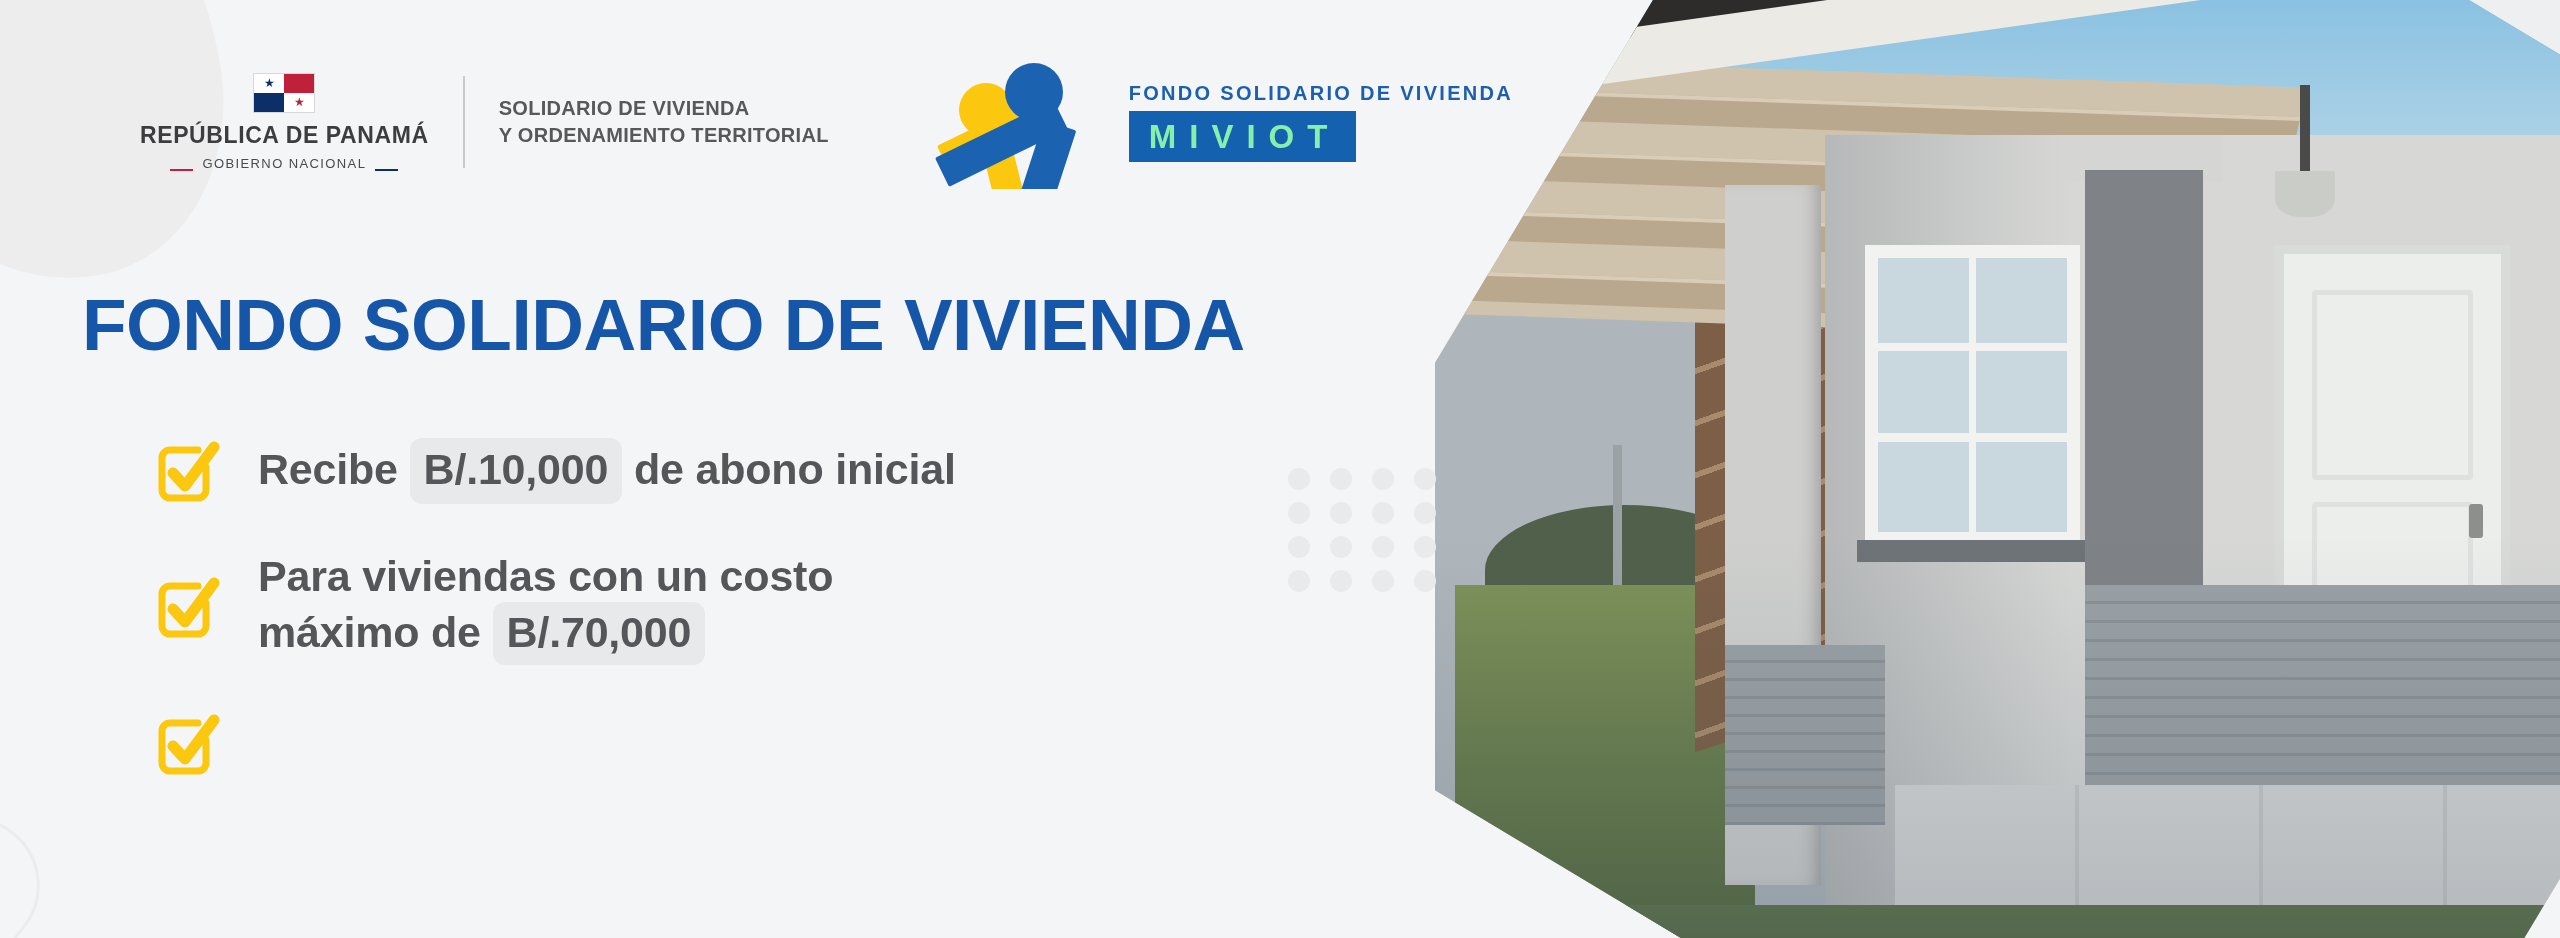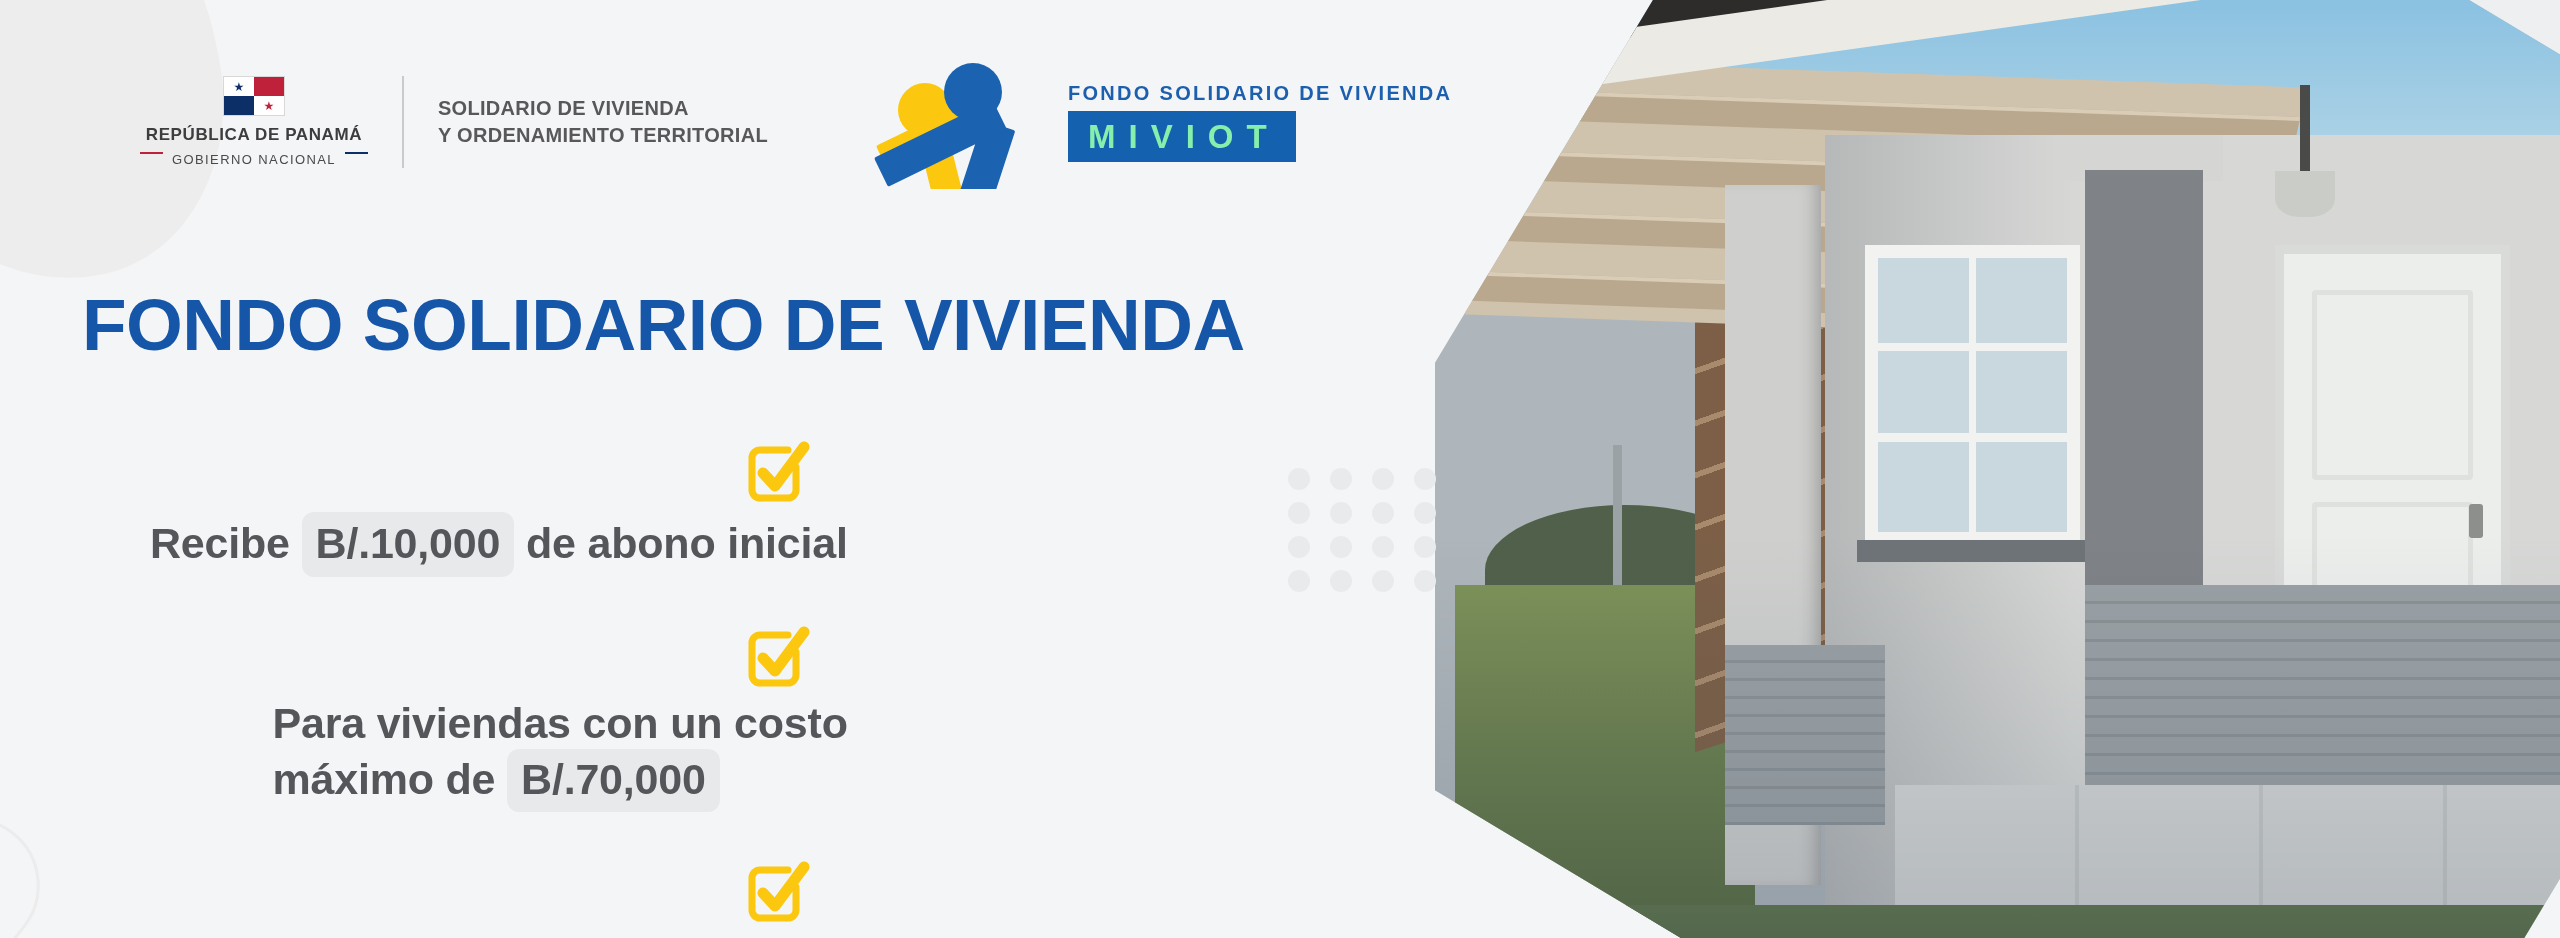--- a/index.html
+++ b/index.html
@@ -83,25 +83,25 @@
   .fq.red{background:#c0213a;}
   .fq.blue{background:#0c2f67;}
   .star{
     position:absolute;left:50%;top:50%;
     transform:translate(-50%,-50%);
     font-size:12px;line-height:1;
   }
   .star.blue{color:#0c2f67;}
   .star.red{color:#c0213a;}
   .rep-text{
-    font-size:17px;font-weight:bold;color:#3d3d3f;
+    font-size:23px;font-weight:bold;color:#3d3d3f;
     letter-spacing:0.6px;white-space:nowrap;
   }
   .gob-row{
-    display:flex;align-items:flex-start;gap:9px;margin-top:7px;
+    display:flex;align-items:flex-end;gap:9px;margin-top:7px;
   }
   .gob-line{height:2px;width:23px;}
   .gob-line.red{background:#c0213a;}
   .gob-line.blue{background:#0c2f67;}
   .gob-text{
     font-size:13px;color:#4a4a4c;letter-spacing:1.4px;white-space:nowrap;
   }
   .vdivider{
     width:2px;height:92px;background:#c9cacb;
     margin:0 34px 0 4px;
@@ -140,21 +140,21 @@
     font-size:73px;font-weight:bold;color:#1656a8;
     letter-spacing:-0.5px;line-height:1;
     white-space:nowrap;
   }
 
   
   .bullets{
     position:absolute;left:150px;top:430px;
     display:flex;flex-direction:column;gap:38px;
   }
-  .bullet{display:flex;align-items:flex-end;flex-direction:column;}
+  .bullet{display:flex;align-items:center;}
   .chk{width:74px;height:74px;flex:none;margin-right:34px;margin-top:4px;}
   .btext{
     font-size:43px;color:#55565a;font-weight:600;
     line-height:1.28;letter-spacing:-0.2px;
     padding-top:4px;
   }
   .amt{
     background:#e8e9ea;
     border-radius:12px;
     padding:4px 14px 6px 14px;

